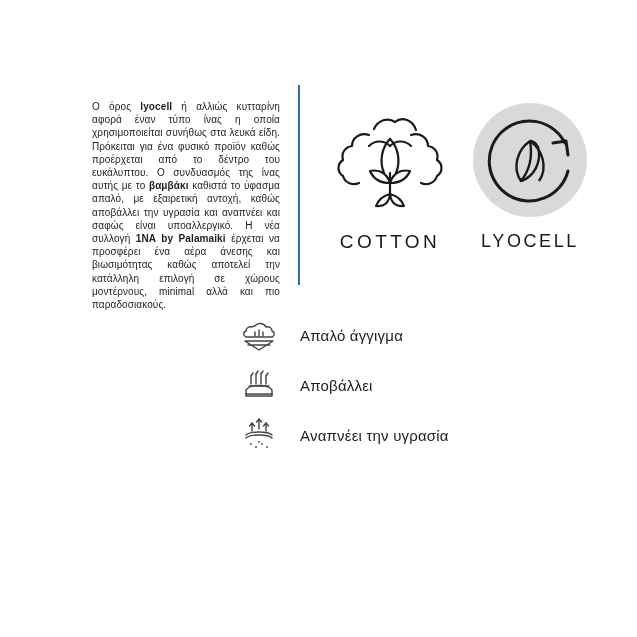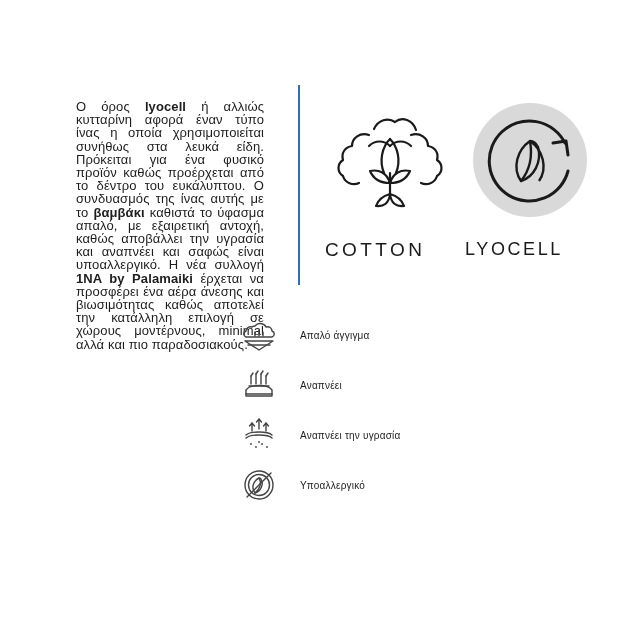--- a/index.html
+++ b/index.html
@@ -29,24 +29,24 @@
     position: absolute;
     left: 298px;
     top: 45px;
     width: 2px;
     height: 200px;
     background: #2f6fb3;
   }
 
   .paragraph {
     position: absolute;
-    left: 76px;
+    left: 92px;
     top: 60px;
     width: 188px;
-    font-size: 13px;
+    font-size: 10px;
     line-height: 13.2px;
     text-align: justify;
     color: #1d1d1d;
     letter-spacing: 0.1px;
   }
   .paragraph b { font-weight: bold; }
 
   
   .logos {
     position: absolute;
@@ -76,22 +76,23 @@
     left: 8px;
     top: 8px;
     width: 114px;
     height: 114px;
     border-radius: 50%;
     background: #d9d9d9;
   }
 
   .logo-word {
     position: absolute;
-    top: 144px;
+    top: 136px;
     width: 130px;
+    text-align: center;
     font-size: 19px;
     letter-spacing: 3.4px;
     font-weight: 400;
     color: #1a1a1a;
   }
   .logo-word.small { font-size: 18px; letter-spacing: 2.6px; }
 
   
   .features {
     position: absolute;
@@ -109,21 +110,21 @@
   .feature-icon {
     width: 42px;
     height: 42px;
     flex: 0 0 42px;
     display: flex;
     align-items: center;
     justify-content: center;
   }
   .feature-label {
     margin-left: 20px;
-    font-size: 10px;
+    font-size: 15px;
     color: #1d1d1d;
     letter-spacing: 0.2px;
   }
 </style>
 </head>
 <body>
 
 <div class="top-section">
 
   <div class="vrule"></div>
@@ -201,21 +202,21 @@
       <svg viewBox="0 0 42 42" width="42" height="42" aria-hidden="true">
         <g fill="none" stroke="#444" stroke-width="1.4" stroke-linecap="round" stroke-linejoin="round">
           <path d="M8 26 c4 -6 22 -6 26 0 v6 H8z"></path>
           <path d="M8 30 h26"></path>
           <path d="M13 20 v-8 M18 20 v-10 M23 20 v-10 M28 20 v-8"></path>
           <path d="M11 22 h20"></path>
           <path d="M13 12 l2 -3 M18 10 l2 -3 M23 10 l2 -3 M28 12 l2 -3"></path>
         </g>
       </svg>
     </div>
-    <div class="feature-label">Αναπνέει</div>
+    <div class="feature-label">Αποβάλλει</div>
   </div>
 
   <div class="feature-row">
     <div class="feature-icon">
       <svg viewBox="0 0 42 42" width="42" height="42" aria-hidden="true">
         <g fill="none" stroke="#444" stroke-width="1.4" stroke-linecap="round" stroke-linejoin="round">
           <path d="M14 17 v-8 M14 9 l-2.5 3 M14 9 l2.5 3"></path>
           <path d="M21 15 v-10 M21 5 l-2.5 3 M21 5 l2.5 3"></path>
           <path d="M28 17 v-8 M28 9 l-2.5 3 M28 9 l2.5 3"></path>
           <path d="M8 21 c4 -4 22 -4 26 0"></path>
@@ -224,29 +225,15 @@
           <circle cx="18" cy="33" r="0.9" fill="#444" stroke="none"></circle>
           <circle cx="24" cy="30" r="0.9" fill="#444" stroke="none"></circle>
           <circle cx="29" cy="33" r="0.9" fill="#444" stroke="none"></circle>
           <circle cx="21" cy="28" r="0.9" fill="#444" stroke="none"></circle>
         </g>
       </svg>
     </div>
     <div class="feature-label">Αναπνέει την υγρασία</div>
   </div>
 
-  <div class="feature-row">
-    <div class="feature-icon">
-      <svg viewBox="0 0 42 42" width="42" height="42" aria-hidden="true">
-        <g fill="none" stroke="#444" stroke-width="1.4" stroke-linecap="round" stroke-linejoin="round">
-          <circle cx="21" cy="21" r="14"></circle>
-          <circle cx="21" cy="21" r="10.5"></circle>
-          <path d="M21 14 c-6 3 -8 10 -4 15 c6 -2 9 -9 6 -14 c-1 -1 -2 -1 -2 -1z"></path>
-          <path d="M17 29 c5 -4 7 -10 4 -15"></path>
-          <path d="M9 33 L33 9"></path>
-        </g>
-      </svg>
-    </div>
-    <div class="feature-label">Υποαλλεργικό</div>
-  </div>
 
 
 </div>
 
 </body></html>

